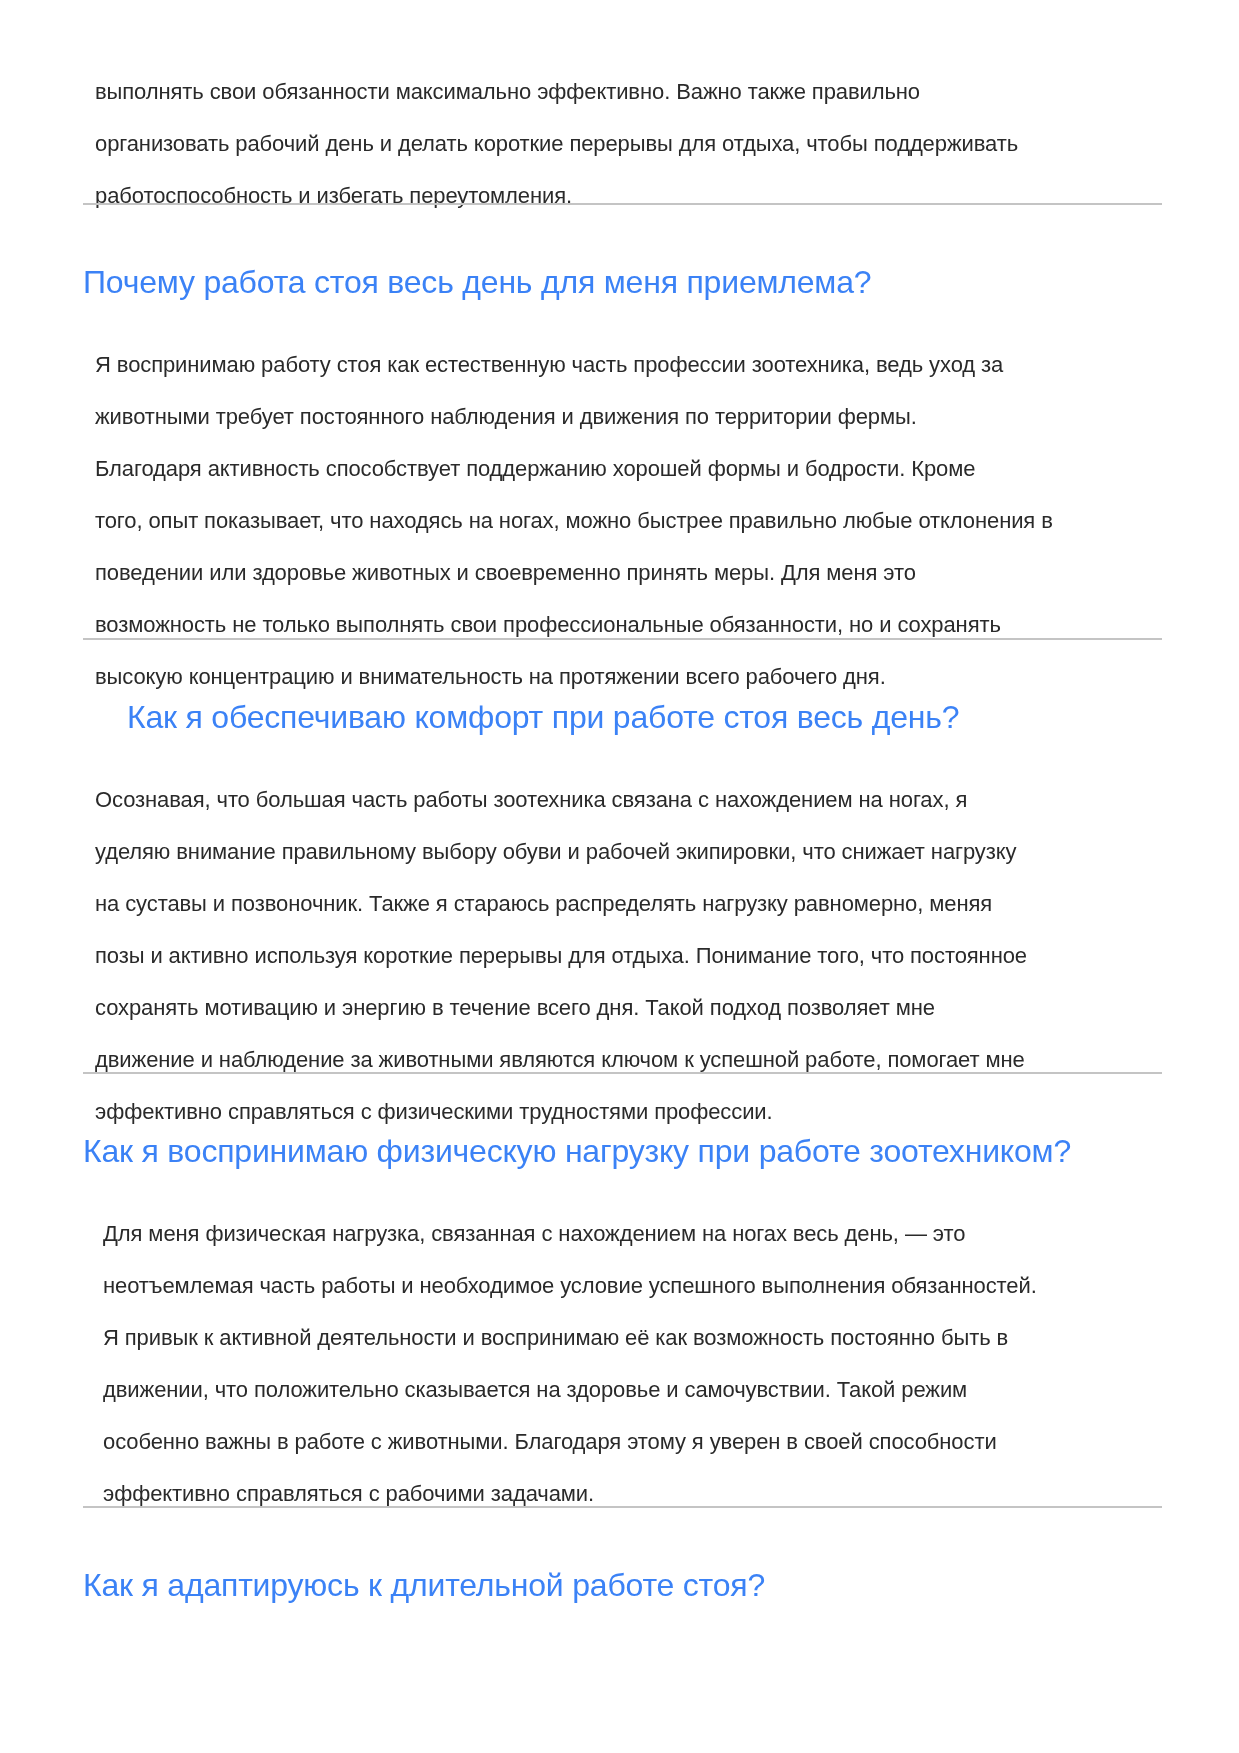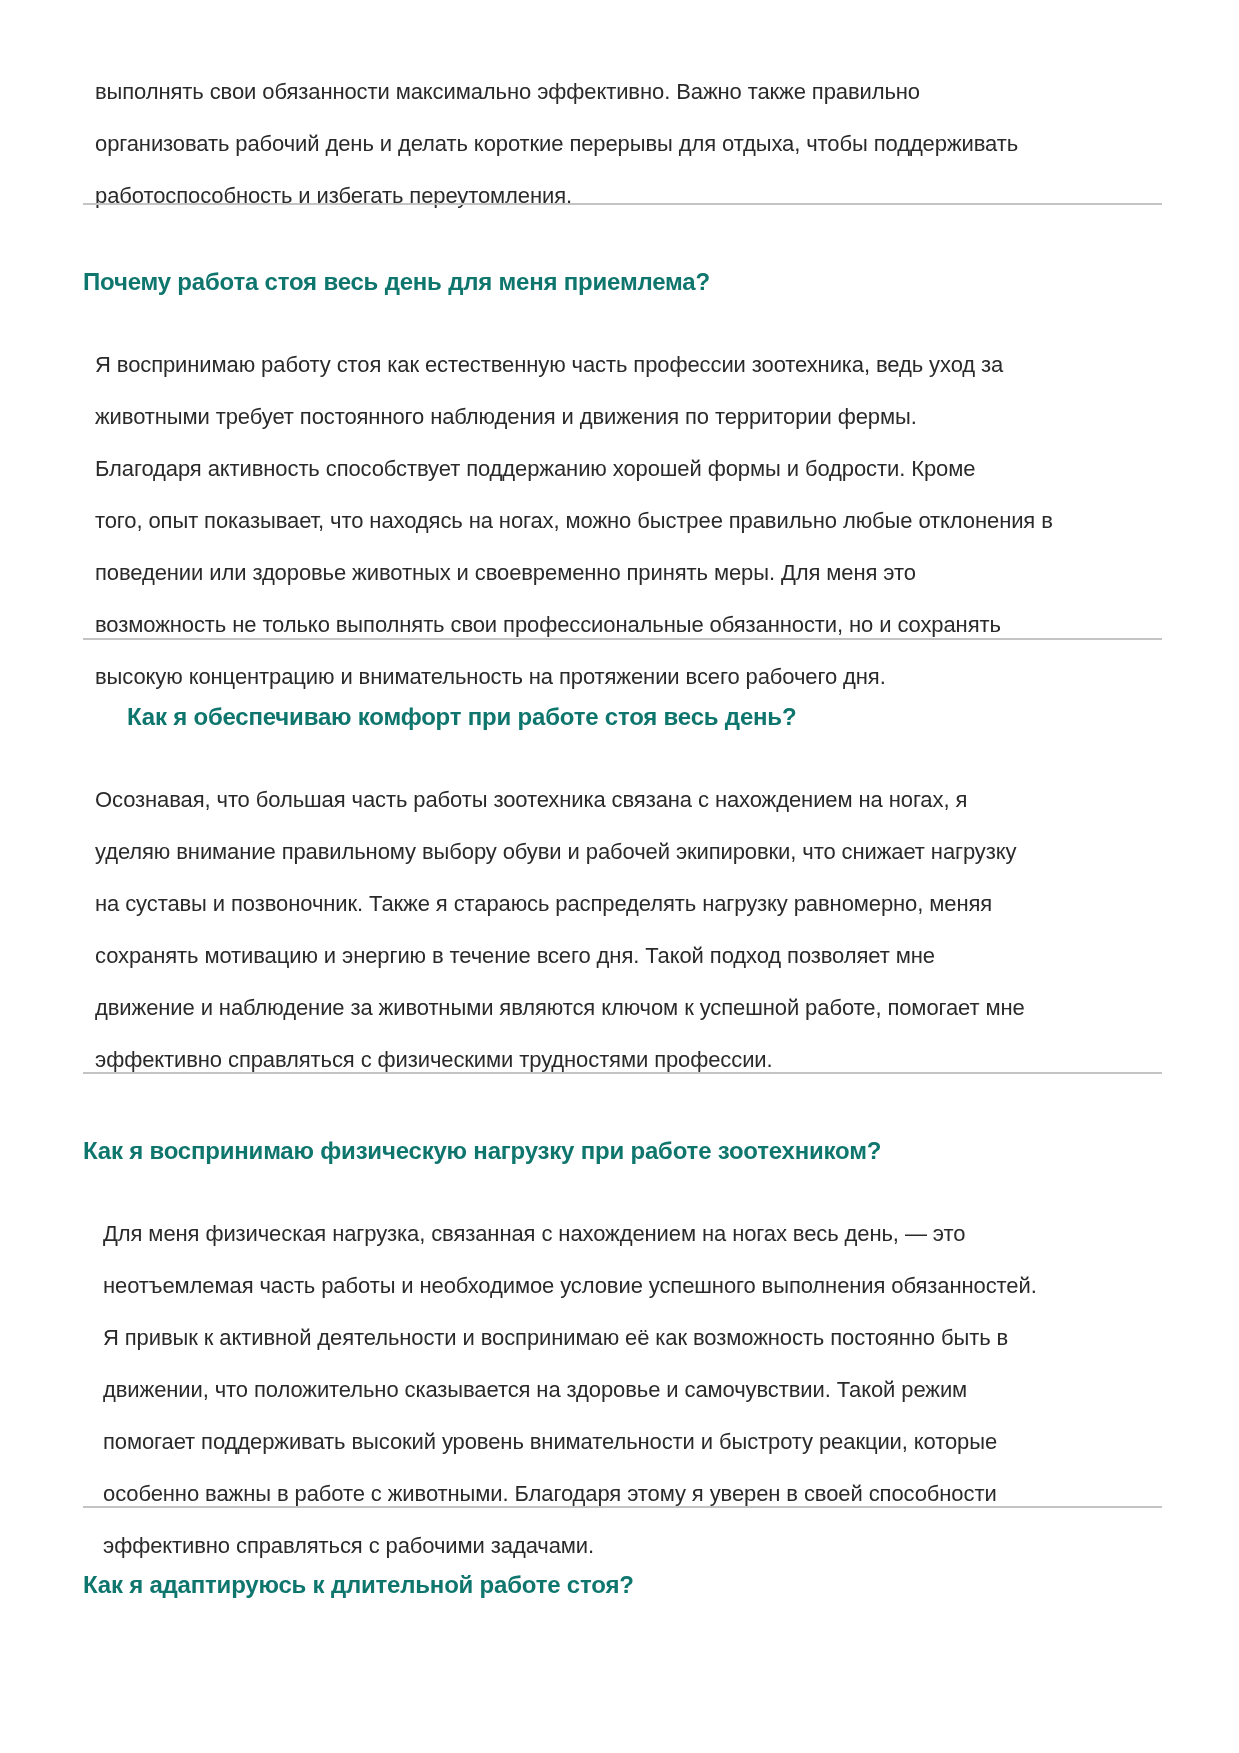--- a/index.html
+++ b/index.html
@@ -10,21 +10,21 @@
   }
   .page { position: absolute; left: 83px; top: 0; width: 1079px; }
   .para {
     font-size: 22px; line-height: 40px; margin: 12px; color: #2a2a2a;
     letter-spacing: -0.1px;
   }
   .divider {
     height: 0; border: none; border-top: 2px solid #c4c4c4; margin: 0;
   }
   .heading {
-    font-size: 24px; font-weight: bold; color: #0f766e; margin: 0;
+    font-size: 32px; font-weight: normal; color: #3b82f6; margin: 0;
     line-height: 36px; letter-spacing: -0.2px;
   }
   #intro { position: absolute; top: 60px; left: 0; width: 1079px; }
   #div1 { position: absolute; top: 203px; left: 0; width: 1079px; }
   #h1 { position: absolute; top: 264px; left: 0; }
   #p1 { position: absolute; top: 333px; left: 0; width: 1079px; }
   #div2 { position: absolute; top: 638px; left: 0; width: 1079px; }
   #h2 { position: absolute; top: 699px; left: 0; margin-left: 44px; }
   #p2 { position: absolute; top: 768px; left: 0; width: 1079px; }
   #div3 { position: absolute; top: 1072px; left: 0; width: 1079px; }
@@ -57,34 +57,34 @@
     <p class="para">высокую концентрацию и внимательность на протяжении всего рабочего дня.</p>
   </div>
 
   <hr id="div2" class="divider">
 
   <h2 id="h2" class="heading">Как я обеспечиваю комфорт при работе стоя весь день?</h2>
   <div id="p2">
     <p class="para">Осознавая, что большая часть работы зоотехника связана с нахождением на ногах, я</p>
     <p class="para">уделяю внимание правильному выбору обуви и рабочей экипировки, что снижает нагрузку</p>
     <p class="para">на суставы и позвоночник. Также я стараюсь распределять нагрузку равномерно, меняя</p>
+    <p class="para">позы и активно используя короткие перерывы для отдыха. Понимание того, что постоянное</p>
     <p class="para">сохранять мотивацию и энергию в течение всего дня. Такой подход позволяет мне</p>
     <p class="para">движение и наблюдение за животными являются ключом к успешной работе, помогает мне</p>
     <p class="para">эффективно справляться с физическими трудностями профессии.</p>
   </div>
 
   <hr id="div3" class="divider">
 
   <h2 id="h3" class="heading">Как я воспринимаю физическую нагрузку при работе зоотехником?</h2>
   <div id="p3">
     <p class="para">Для меня физическая нагрузка, связанная с нахождением на ногах весь день, — это</p>
     <p class="para">неотъемлемая часть работы и необходимое условие успешного выполнения обязанностей.</p>
     <p class="para">Я привык к активной деятельности и воспринимаю её как возможность постоянно быть в</p>
     <p class="para">движении, что положительно сказывается на здоровье и самочувствии. Такой режим</p>
-    <p class="para">помогает поддерживать высокий уровень внимательности и быстроту реакции, которые</p>
     <p class="para">особенно важны в работе с животными. Благодаря этому я уверен в своей способности</p>
     <p class="para">эффективно справляться с рабочими задачами.</p>
   </div>
 
   <hr id="div4" class="divider">
 
   <h2 id="h4" class="heading">Как я адаптируюсь к длительной работе стоя?</h2>
 
 </div>
 

